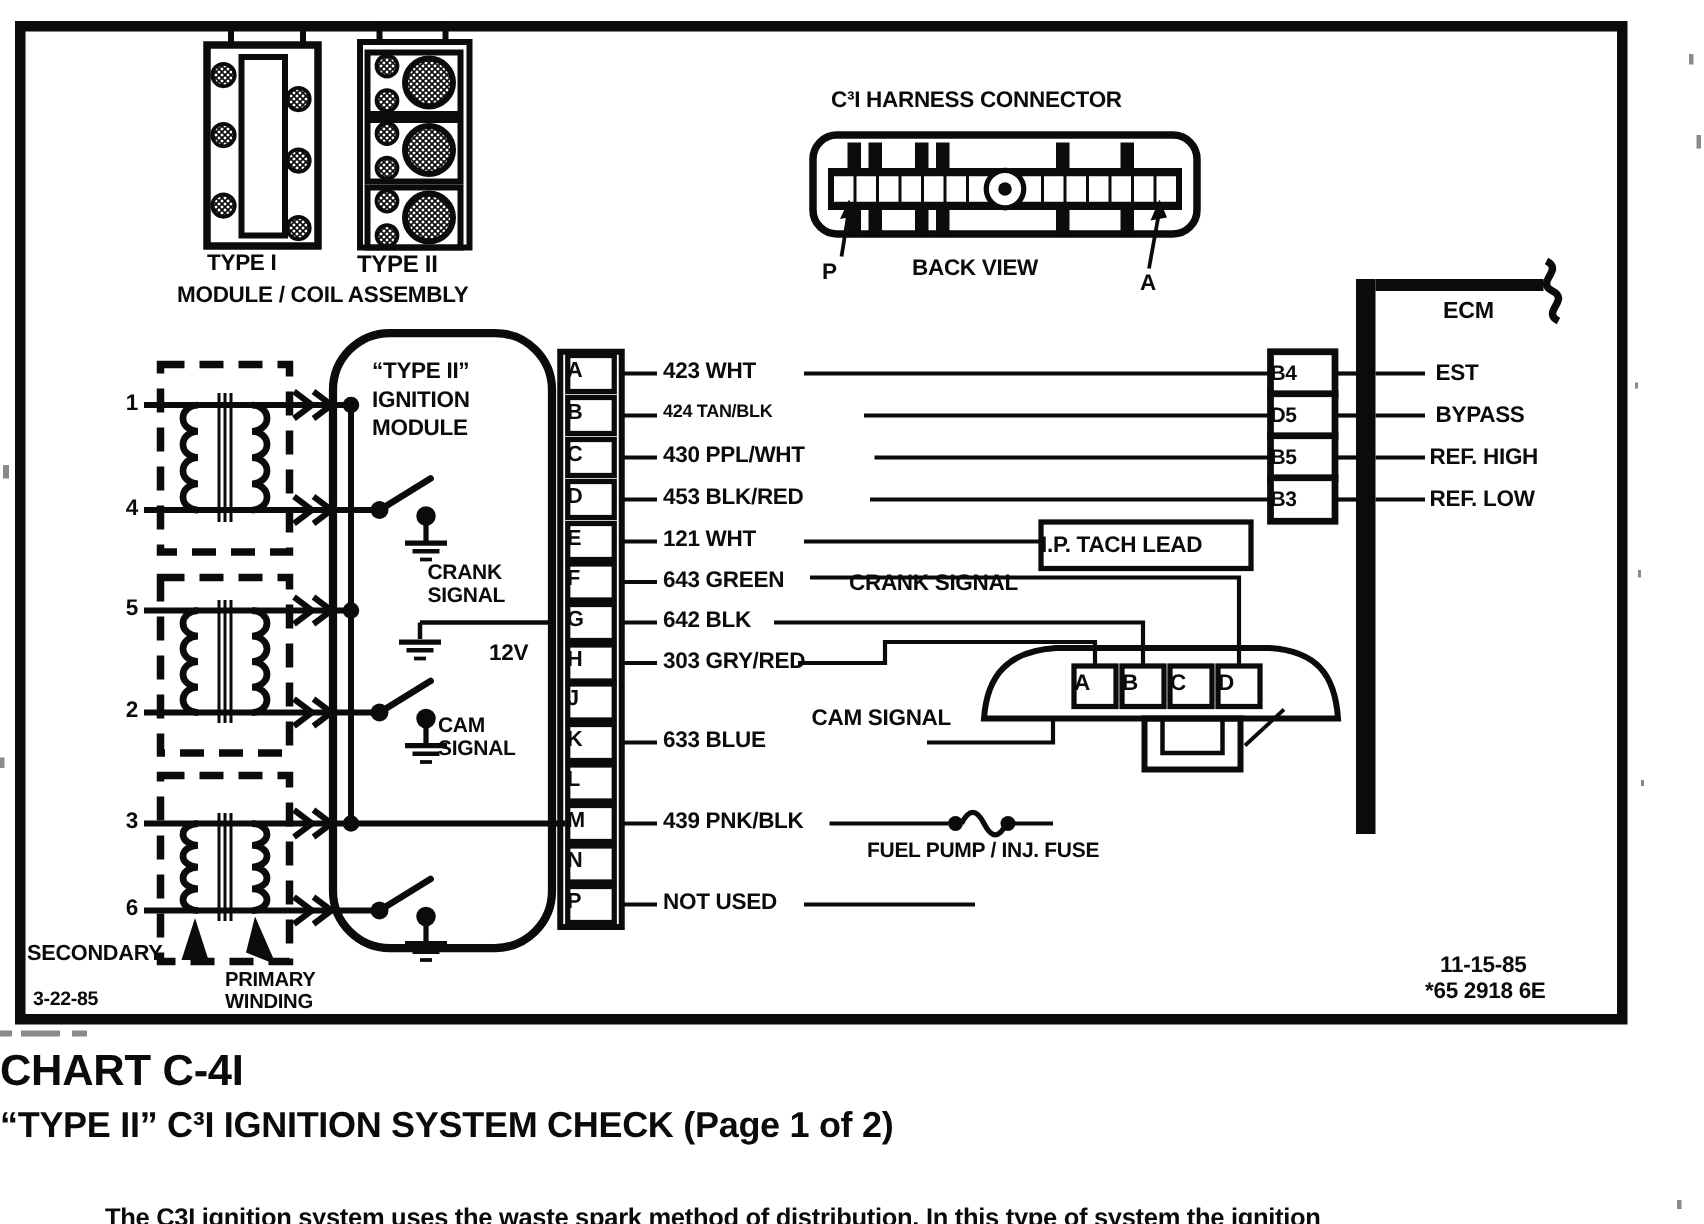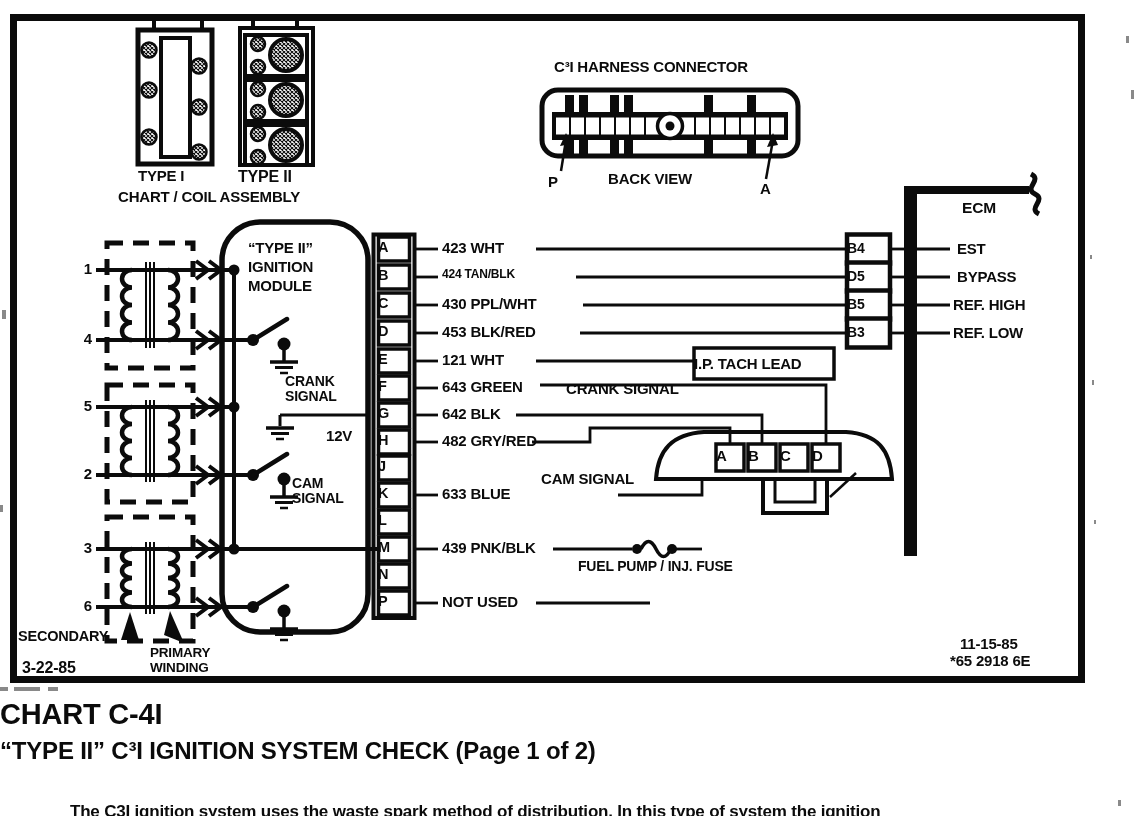--- a/index.html
+++ b/index.html
@@ -287,21 +287,21 @@
           <rect x="0" y="505" width="3" height="7"></rect>
       <rect x="0" y="687" width="8" height="4"></rect>
           <rect x="14" y="687" width="26" height="4"></rect>
           <rect x="48" y="687" width="10" height="4"></rect>
     </g>
   </g>
 </svg>
 
 <div class="t c" style="left:138px;top:168px;width:76px;font-size:15px">TYPE I</div>
 <div class="t c" style="left:238px;top:168px;width:76px;font-size:16px">TYPE II</div>
-<div class="t c" style="left:118px;top:189px;width:212px;font-size:15px">CHART / COIL ASSEMBLY</div>
+<div class="t c" style="left:118px;top:189px;width:212px;font-size:15px">MODULE / COIL ASSEMBLY</div>
 
 <div class="t c" style="left:554px;top:59px;width:226px;font-size:15px">C³I HARNESS CONNECTOR</div>
 <div class="t" style="left:548px;top:174px;font-size:15px">P</div>
 <div class="t c" style="left:608px;top:171px;width:100px;font-size:15px">BACK VIEW</div>
 <div class="t" style="left:760px;top:181px;font-size:15px">A</div>
 
 <div class="t" style="left:962px;top:200px;font-size:15.5px">ECM</div>
 <div class="t c" style="left:847px;top:241px;width:43px;font-size:14px">B4</div>
 <div class="t c" style="left:847px;top:269px;width:43px;font-size:14px">D5</div>
 <div class="t c" style="left:847px;top:297px;width:43px;font-size:14px">B5</div>
@@ -311,21 +311,21 @@
 <div class="t" style="left:953px;top:297px;font-size:15px">REF. HIGH</div>
 <div class="t" style="left:953px;top:325px;font-size:15px">REF. LOW</div>
 
 <div class="t" style="left:70px;top:261px;width:22px;text-align:right;font-size:15px">1</div>
 <div class="t" style="left:70px;top:331px;width:22px;text-align:right;font-size:15px">4</div>
 <div class="t" style="left:70px;top:398px;width:22px;text-align:right;font-size:15px">5</div>
 <div class="t" style="left:70px;top:466px;width:22px;text-align:right;font-size:15px">2</div>
 <div class="t" style="left:70px;top:540px;width:22px;text-align:right;font-size:15px">3</div>
 <div class="t" style="left:70px;top:598px;width:22px;text-align:right;font-size:15px">6</div>
 <div class="t" style="left:18px;top:629px;font-size:14.5px">SECONDARY</div>
-<div class="t" style="left:22px;top:659px;font-size:16px">3-22-85</div>
+<div class="t" style="left:22px;top:659px;font-size:13px">3-22-85</div>
 <div class="t c blk" style="left:150px;top:646px;width:88px;font-size:13.5px">
   <span>PRIMARY</span>
       <span>WINDING</span>
 </div>
 
 <div class="t c blk" style="left:248px;top:239px;width:112px;font-size:15px;line-height:1.25">
   <span>“TYPE II”</span>
       <span>IGNITION</span>
       <span>MODULE</span>
 </div>
@@ -354,21 +354,21 @@
 <div class="t c" style="left:378px;top:567px;width:32px;font-size:14.5px">N</div>
 <div class="t c" style="left:378px;top:594px;width:32px;font-size:14.5px">P</div>
 
 <div class="t" style="left:442px;top:240px;font-size:15px">423 WHT</div>
 <div class="t" style="left:442px;top:268px;font-size:12px">424 TAN/BLK</div>
 <div class="t" style="left:442px;top:296px;font-size:15px">430 PPL/WHT</div>
 <div class="t" style="left:442px;top:324px;font-size:15px">453 BLK/RED</div>
 <div class="t" style="left:442px;top:352px;font-size:15px">121 WHT</div>
 <div class="t" style="left:442px;top:379px;font-size:15px">643 GREEN</div>
 <div class="t" style="left:442px;top:406px;font-size:15px">642 BLK</div>
-<div class="t" style="left:442px;top:433px;font-size:15px">482 GRY/RED</div>
+<div class="t" style="left:442px;top:433px;font-size:15px">303 GRY/RED</div>
 <div class="t" style="left:442px;top:486px;font-size:15px">633 BLUE</div>
 <div class="t" style="left:442px;top:540px;font-size:15px">439 PNK/BLK</div>
 <div class="t" style="left:442px;top:594px;font-size:15px">NOT USED</div>
 
 <div class="t c" style="left:694px;top:356px;width:140px;font-size:15px">I.P. TACH LEAD</div>
 <div class="t" style="left:566px;top:381px;font-size:15px">CRANK SIGNAL</div>
 <div class="t" style="left:541px;top:471px;font-size:15px">CAM SIGNAL</div>
 <div class="t" style="left:578px;top:559px;font-size:14px">FUEL PUMP / INJ. FUSE</div>
 
 <div class="t c" style="left:716px;top:448px;width:28px;font-size:15px">A</div>

